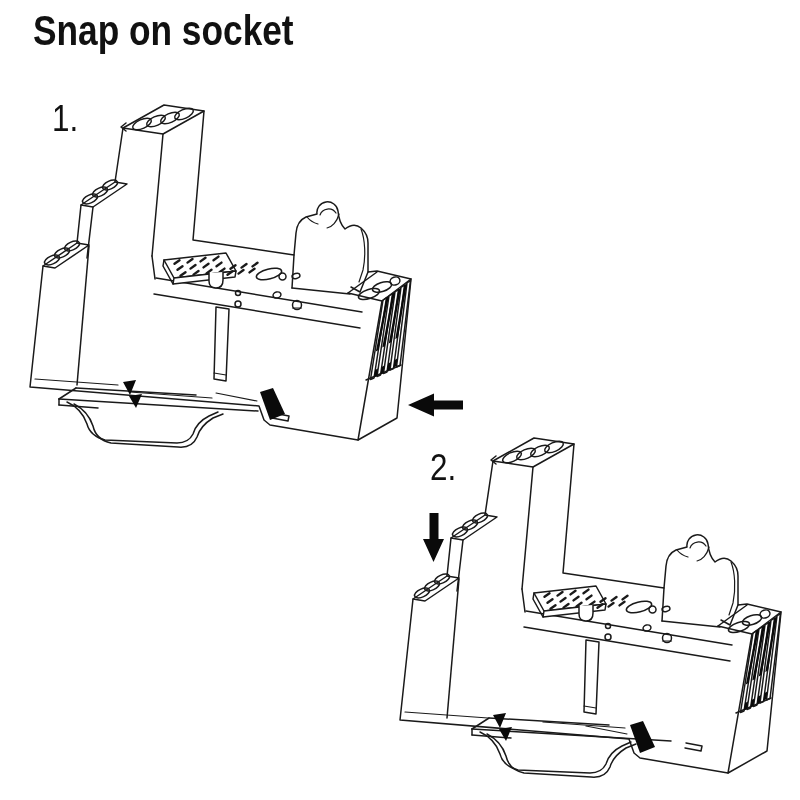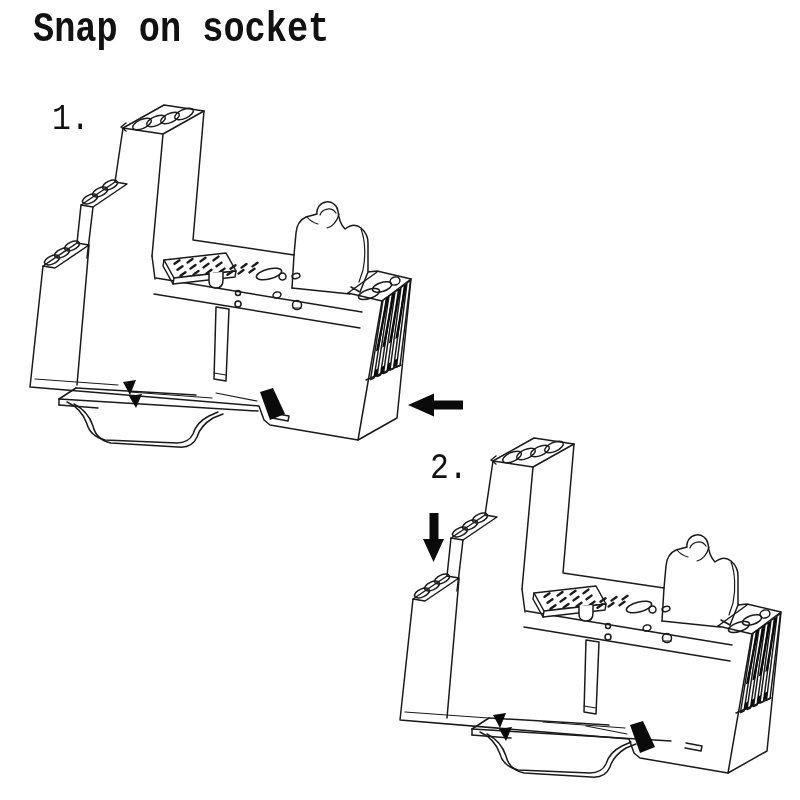--- a/index.html
+++ b/index.html
@@ -1,21 +1,21 @@
 <!DOCTYPE html>
 <html style="--bg: #ffffff; --line: #1a1a1a; --arrow: #0a0a0a; --text: #111111;"><head>
 <meta charset="utf-8">
 <style>
   :root{
     --bg:#ffffff; --line:#1a1a1a; --arrow:#0a0a0a; --text:#111111;
   }
   html,body{margin:0;padding:0;background:#e8e8e8;}
   .canvas{
     position:relative;width:800px;height:800px;background:var(--bg);
-    overflow:hidden;font-family:Liberation Mono, monospace;
+    overflow:hidden;font-family:Liberation Sans, sans-serif;
   }
   .page-title{
     position:absolute;left:33px;top:7px;margin:0;
     font-size:43px;line-height:46px;font-weight:700;color:var(--text);
     transform:scaleX(0.82);transform-origin:left top;letter-spacing:0;
     white-space:nowrap;
   }
   .step-label{
     position:absolute;font-size:37px;line-height:38px;font-weight:400;
     color:var(--text);transform:scaleX(0.85);transform-origin:left top;

